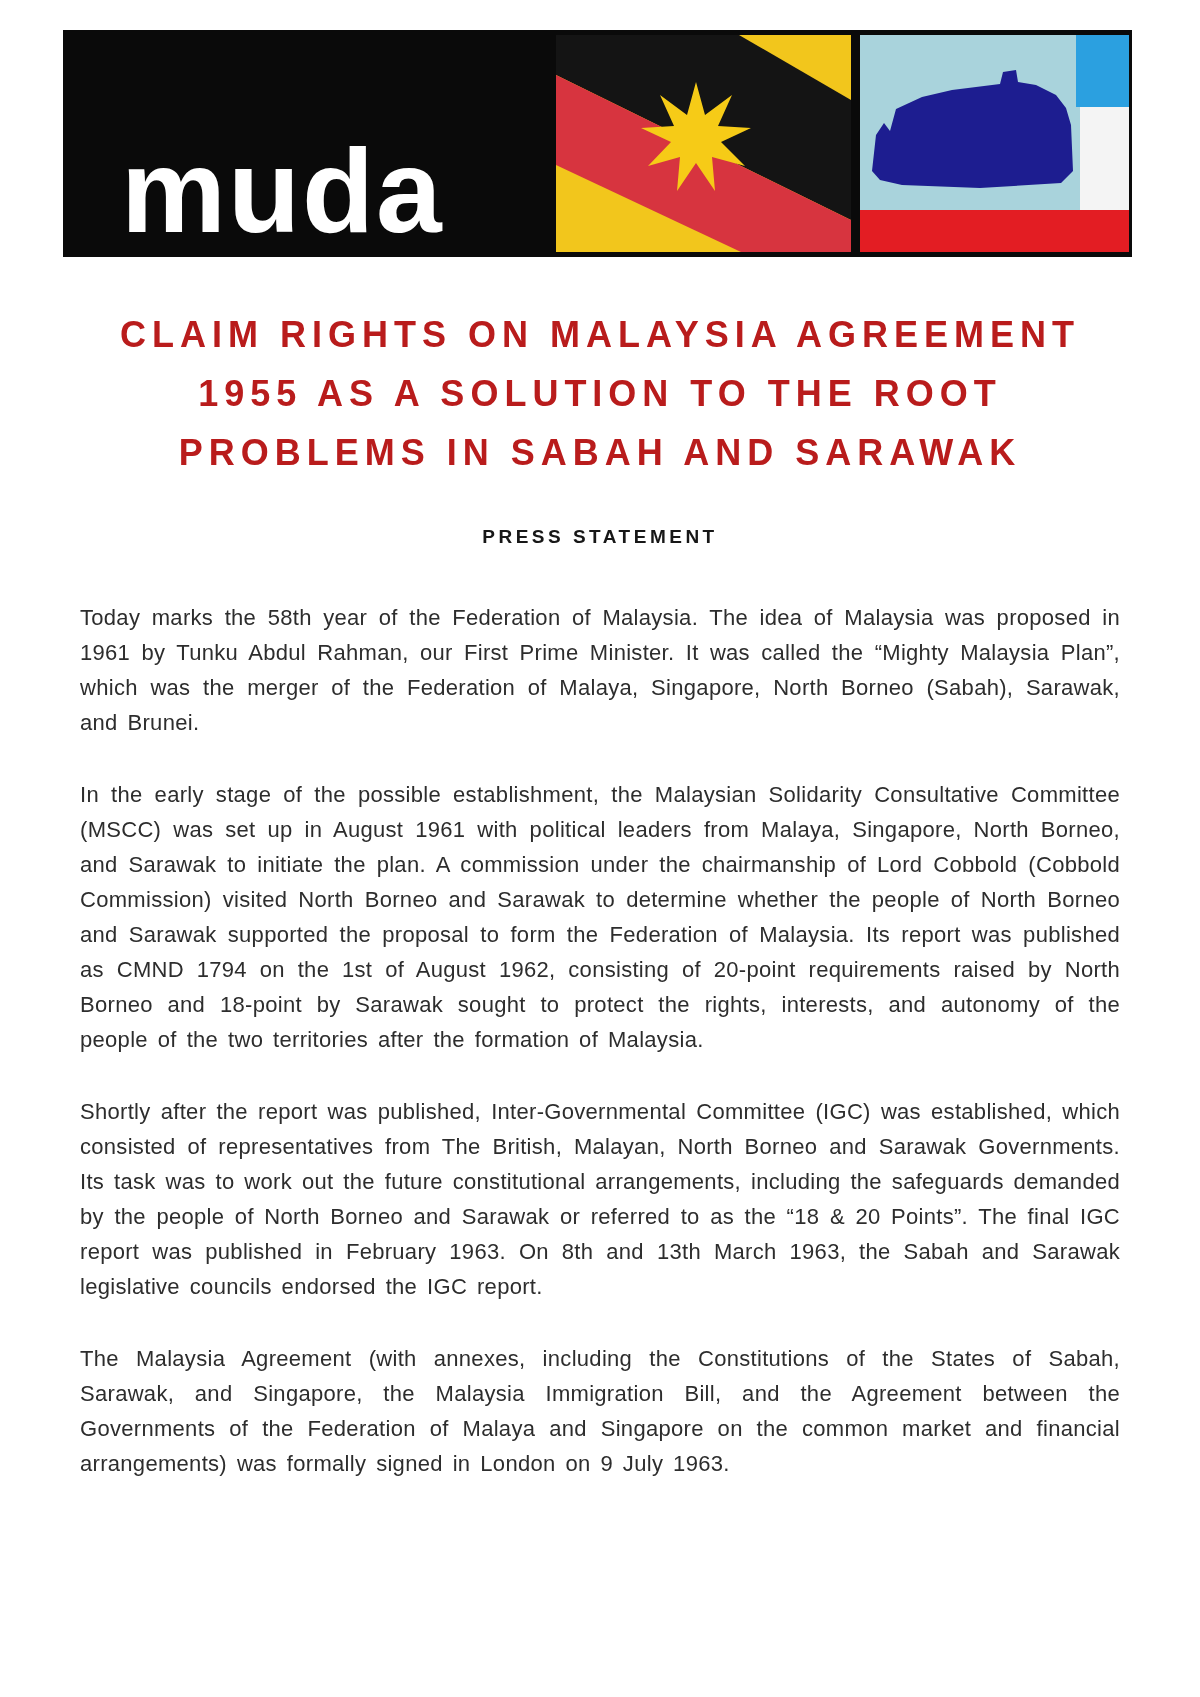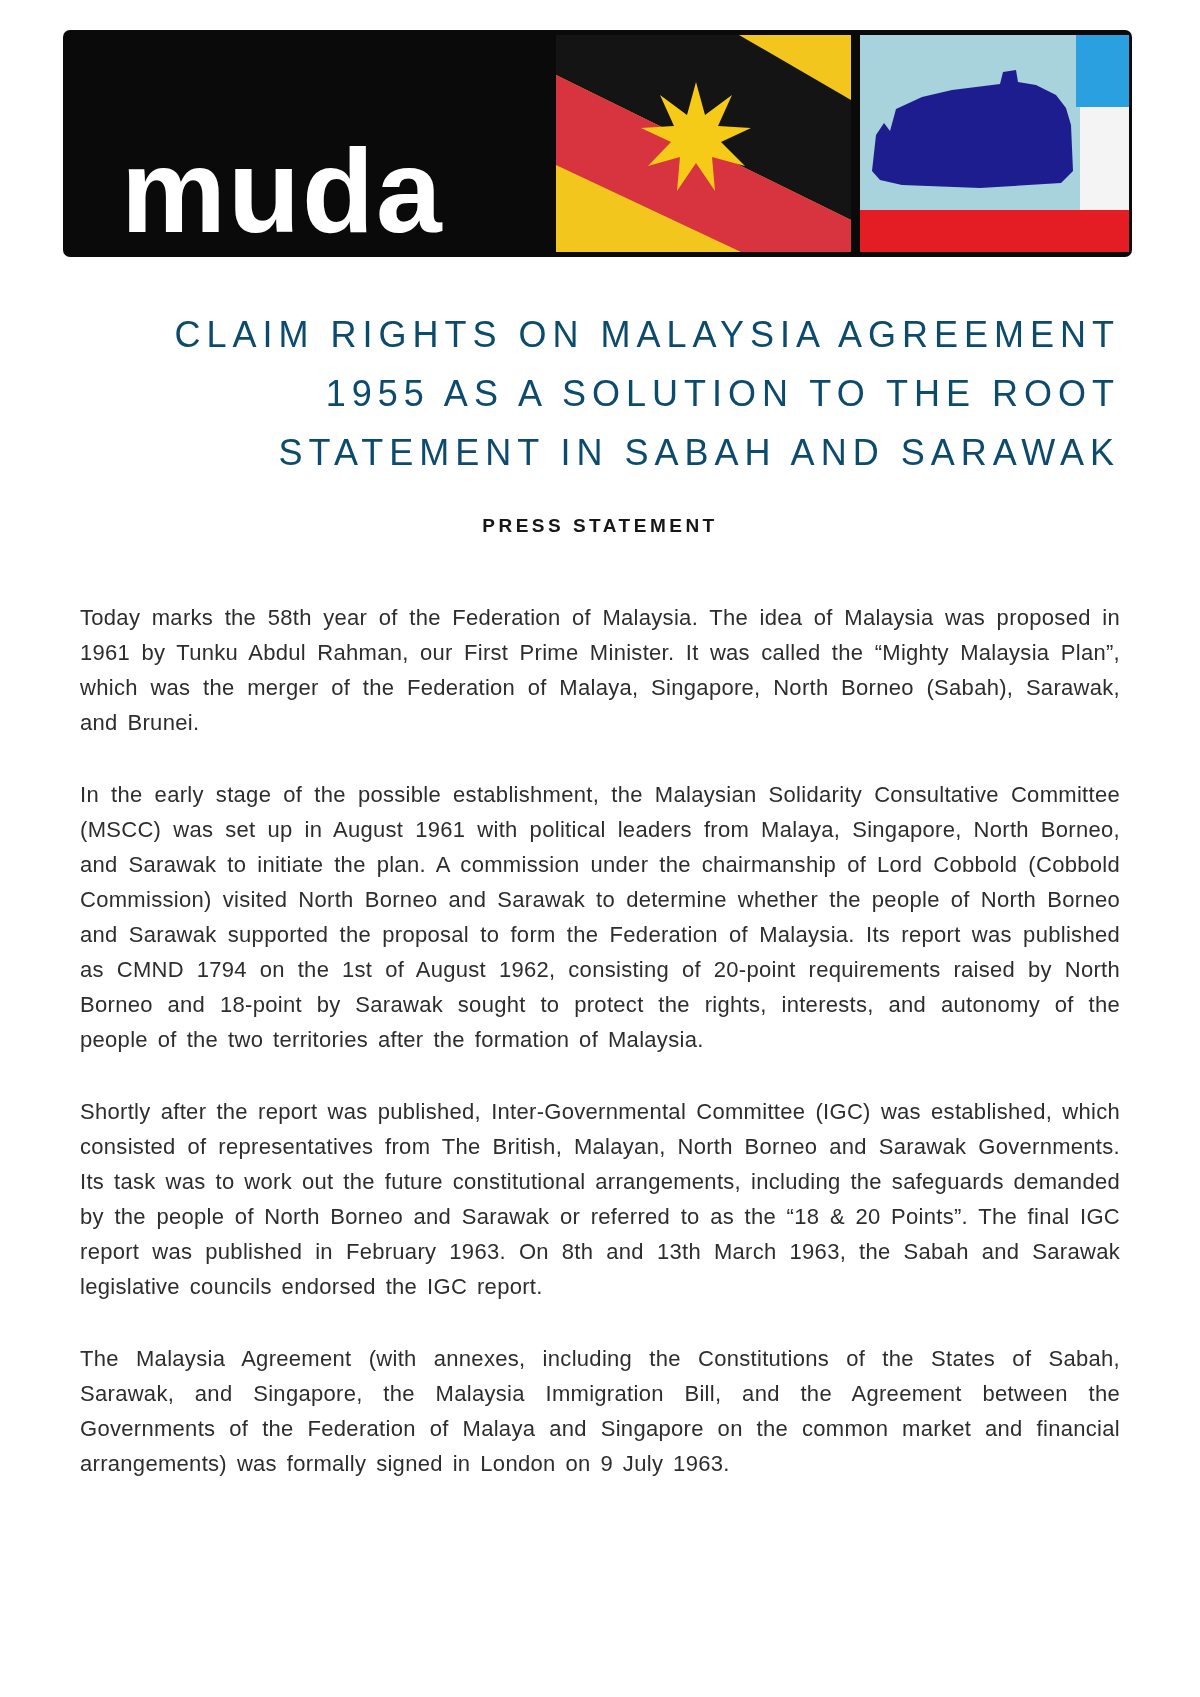--- a/index.html
+++ b/index.html
@@ -13,21 +13,20 @@
   }
   
   .banner {
     position:absolute;
     left:63px; top:30px;
     width:1069px; height:227px;
     background:#0a0a0a;
     display:flex;
     align-items:stretch;
     box-sizing:border-box;
-    border-radius:7px;
   }
   .logo-box {
     width:493px;
     display:flex;
     align-items:flex-end;
     padding-left:58px;
     padding-bottom:20px;
     box-sizing:border-box;
   }
   .logo-text {
@@ -40,23 +39,23 @@
   .flag-wrap {
     display:flex;
     gap:9px;
     padding:5px 3px 5px 0;
     box-sizing:border-box;
   }
   .flag-wrap svg { display:block; height:217px; }
   
   .title-block {
     margin:48px 80px 0;
-    text-align:right;
-    color:#0c4a6e;
-    font-weight:normal;
+    text-align:center;
+    color:#b91c1c;
+    font-weight:bold;
     font-size:36px;
     line-height:59px;
     letter-spacing:6px;
   }
   .subtitle-block {
     margin:31px 80px 0;
     text-align:center;
     color:#171717;
     font-weight:bold;
     font-size:19px;
@@ -100,24 +99,24 @@
         <rect x="220" y="72" width="49" height="110" fill="#f4f4f4"></rect>
         <polygon fill="#1d1d90" points="12,136 16,100 24,88 30,96 36,74 62,62 92,55 140,49 143,37 156,35 158,47 176,50 196,60 206,73 211,90 213,136 201,148 120,153 42,150 20,145"></polygon>
         <rect x="0" y="175" width="269" height="42" fill="#e31d23"></rect>
       </svg>
     </div>
   </div>
 
   <div class="title-block" style="position:absolute; top:257px; left:0; right:0;">
     <div>CLAIM RIGHTS ON MALAYSIA AGREEMENT</div>
     <div>1955 AS A SOLUTION TO THE ROOT</div>
-    <div>STATEMENT IN SABAH AND SARAWAK</div>
+    <div>PROBLEMS IN SABAH AND SARAWAK</div>
   </div>
 
-  <div class="subtitle-block" style="position:absolute; top:510px; left:0; right:0; margin-top:0;">
+  <div class="subtitle-block" style="position:absolute; top:510px; left:0; right:0; margin-top:11px;">
     <div>PRESS STATEMENT</div>
   </div>
 
   <div class="body-block" style="position:absolute; top:600px; left:0; right:0; margin-top:0;">
     <p>Today marks the 58th year of the Federation of Malaysia. The idea of Malaysia was proposed in 1961 by Tunku Abdul Rahman, our First Prime Minister. It was called the “Mighty Malaysia Plan”, which was the merger of the Federation of Malaya, Singapore, North Borneo (Sabah), Sarawak, and Brunei.</p>
     <p>In the early stage of the possible establishment, the Malaysian Solidarity Consultative Committee (MSCC) was set up in August 1961 with political leaders from Malaya, Singapore, North Borneo, and Sarawak to initiate the plan. A commission under the chairmanship of Lord Cobbold (Cobbold Commission) visited North Borneo and Sarawak to determine whether the people of North Borneo and Sarawak supported the proposal to form the Federation of Malaysia. Its report was published as CMND 1794 on the 1st of August 1962, consisting of 20-point requirements raised by North Borneo and 18-point by Sarawak sought to protect the rights, interests, and autonomy of the people of the two territories after the formation of Malaysia.</p>
     <p>Shortly after the report was published, Inter-Governmental Committee (IGC) was established, which consisted of representatives from The British, Malayan, North Borneo and Sarawak Governments. Its task was to work out the future constitutional arrangements, including the safeguards demanded by the people of North Borneo and Sarawak or referred to as the “18 &amp; 20 Points”. The final IGC report was published in February 1963. On 8th and 13th March 1963, the Sabah and Sarawak legislative councils endorsed the IGC report.</p>
     <p>The Malaysia Agreement (with annexes, including the Constitutions of the States of Sabah, Sarawak, and Singapore, the Malaysia Immigration Bill, and the Agreement between the Governments of the Federation of Malaya and Singapore on the common market and financial arrangements) was formally signed in London on 9 July 1963.</p>
   </div>
 

